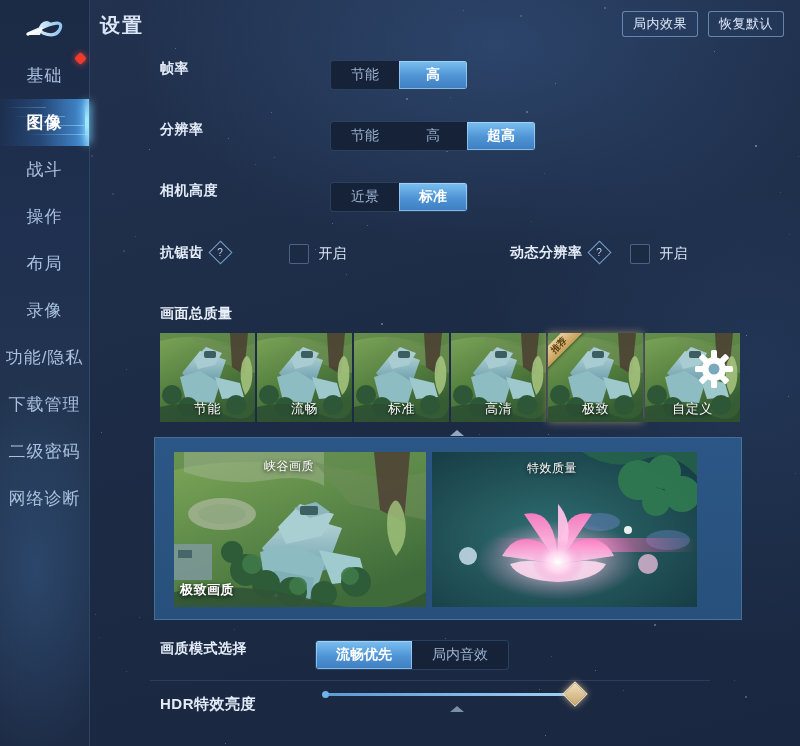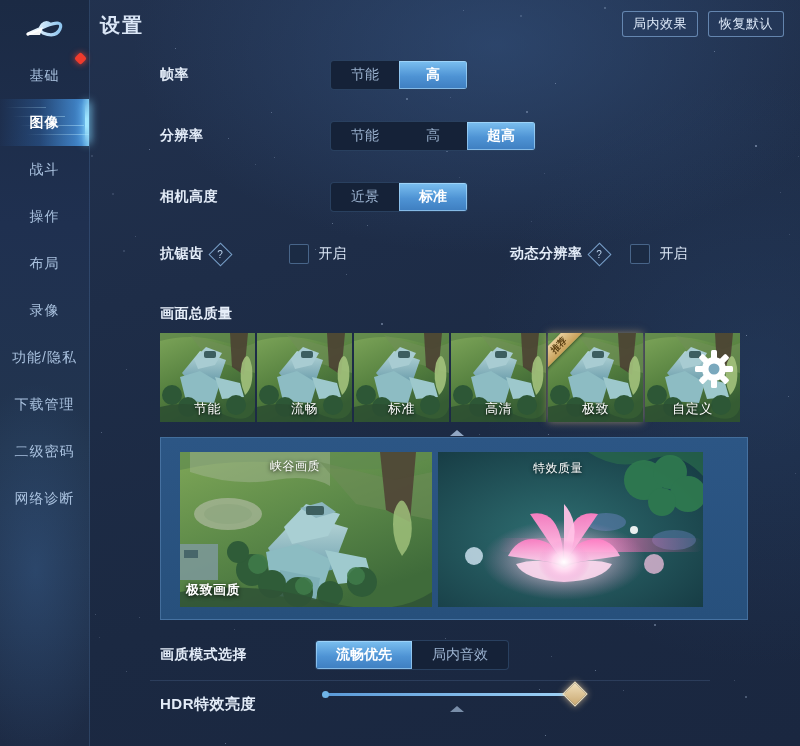--- a/index.html
+++ b/index.html
@@ -23,21 +23,21 @@
   .sidebar{position:absolute;left:0;top:0;width:90px;height:746px;
     background:linear-gradient(180deg,#1b2a44 0%,#1e2f4c 25%,#223css 50%,#20304c 75%,#1d2b45 100%);
     background:linear-gradient(180deg,#1b2a44 0%,#1f3050 30%,#22354f 60%,#1d2b45 100%);
     border-right:1px solid rgba(90,130,180,.28);z-index:5;}
   .sidebar-glow{position:absolute;left:0;right:0;top:300px;height:450px;
     background:radial-gradient(ellipse 120px 260px at 40% 60%, rgba(70,120,180,.30), rgba(0,0,0,0) 72%);}
   .back-btn{position:absolute;left:16px;top:8px;width:62px;height:40px;cursor:pointer;}
   .back-btn svg{display:block;}
   .nav{position:absolute;left:0;right:0;top:52px;}
   .nav-item{position:relative;height:47px;display:flex;align-items:center;justify-content:center;
-    font-size:14px;letter-spacing:1px;color:#a9c1de;cursor:pointer;}
+    font-size:17px;letter-spacing:1px;color:#a9c1de;cursor:pointer;}
   .nav-item.active{color:#ffffff;font-weight:bold;
     background:
       linear-gradient(90deg, rgba(30,60,110,.1) 0%, rgba(46,102,170,.45) 45%, rgba(80,170,255,.72) 92%, rgba(140,215,255,.9) 100%);
   }
   .nav-item.active::after{content:"";position:absolute;right:0;top:4px;bottom:4px;width:4px;
     background:linear-gradient(180deg,rgba(160,230,255,.2),#9fe6ff 40%,#9fe6ff 60%,rgba(160,230,255,.2));
     box-shadow:0 0 9px 2px rgba(130,215,255,.75);border-radius:2px;}
   .nav-item.active .swoosh{position:absolute;inset:0;overflow:hidden;pointer-events:none;}
   .nav-item.active .swoosh i{position:absolute;height:1px;background:linear-gradient(90deg,rgba(170,225,255,0),rgba(190,235,255,.85));}
   .dot-badge{position:absolute;width:9px;height:9px;background:#ef3b2d;border-radius:2px;
@@ -47,21 +47,21 @@
   .page-title{position:absolute;left:100px;top:12px;font-size:20px;font-weight:bold;
     color:#dbe7f7;letter-spacing:2px;}
   .header-btns{position:absolute;right:16px;top:11px;display:flex;gap:10px;}
   .hdr-btn{min-width:76px;height:26px;padding:0 10px;display:flex;align-items:center;justify-content:center;
     font-size:13px;color:#dce8f8;border:1px solid rgba(135,175,220,.65);border-radius:3px;
     background:rgba(40,64,100,.35);cursor:pointer;letter-spacing:.5px;}
 
   
   .content{position:absolute;left:90px;top:42px;right:0;bottom:0;}
 
-  .row{position:absolute;display:flex;align-items:center;}
+  .row{position:absolute;display:flex;align-items:flex-start;}
   .row-label{font-size:14px;font-weight:bold;color:#e3ecf8;letter-spacing:.5px;}
 
   
   .seg{display:flex;background:#152238;border-radius:4px;overflow:hidden;
     border:1px solid rgba(80,120,170,.35);}
   .seg .opt{height:28px;padding:0 20px;display:flex;align-items:center;justify-content:center;
     font-size:14px;color:#9bb2cf;cursor:pointer;min-width:68px;}
   .seg .opt.sel{color:#ffffff;font-weight:bold;
     background:linear-gradient(180deg,#7cc0f0 0%,#4e93d4 55%,#3e7ec0 100%);
     box-shadow:inset 0 0 0 1px rgba(180,225,255,.6);}
@@ -555,21 +555,21 @@
               </g>
             </g>
             <circle cx="20" cy="20" r="5.5" fill="#7aa8bd"></circle>
           </svg></div>
         <div class="cap">自定义</div>
       </div>
     </div>
 
   <div class="scroll-hint" style="left:360px;top:388px;"></div>
 
-  <div class="preview" style="left:70px;top:395px;width:588px;height:183px;">
+  <div class="preview" style="left:64px;top:395px;width:588px;height:183px;">
 
     <div class="pv-img" style="left:19px;top:14px;width:252px;height:155px;">
       <svg width="252" height="155" viewBox="0 0 252 155" preserveAspectRatio="none">
         <defs>
           <linearGradient id="grass" x1="0" y1="0" x2="0.6" y2="1">
             <stop offset="0" stop-color="#7ea657"></stop>
               <stop offset=".5" stop-color="#5d8a49"></stop>
             <stop offset="1" stop-color="#3f6b3a"></stop>
           </linearGradient>
           <linearGradient id="stoneg" x1="0" y1="0" x2="0" y2="1">

